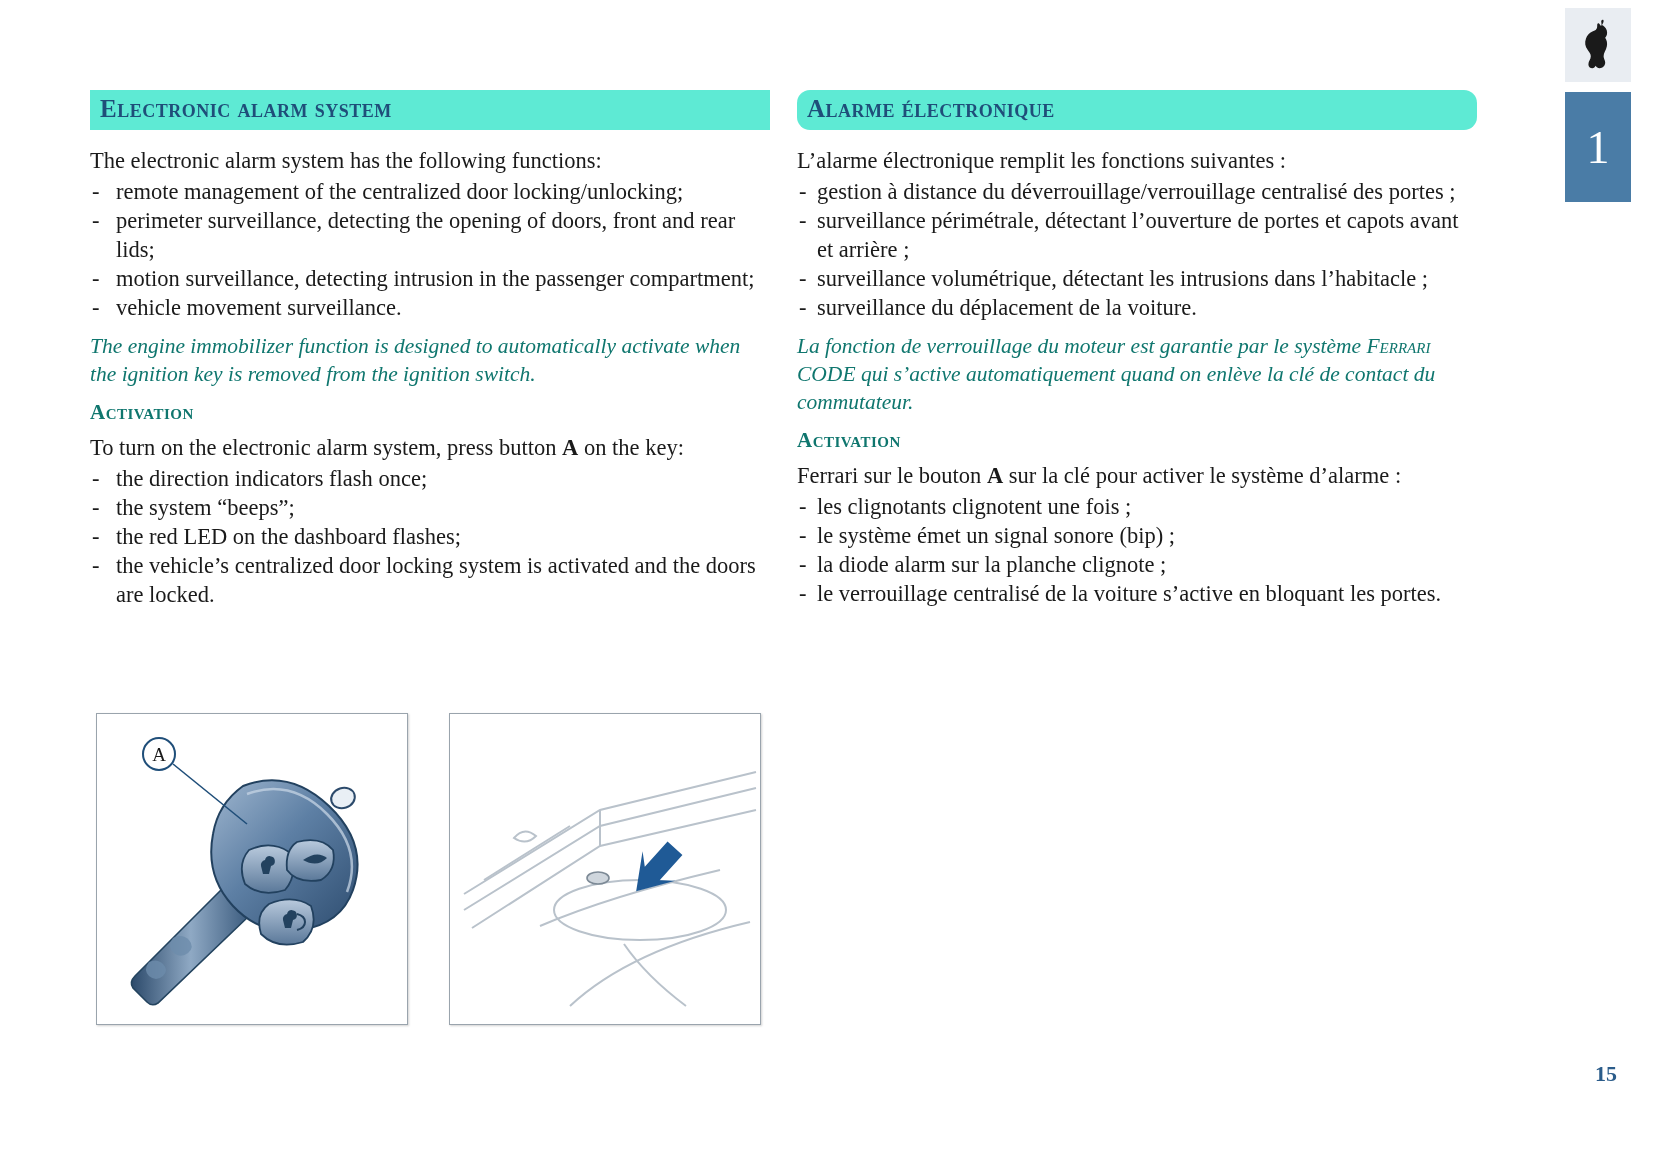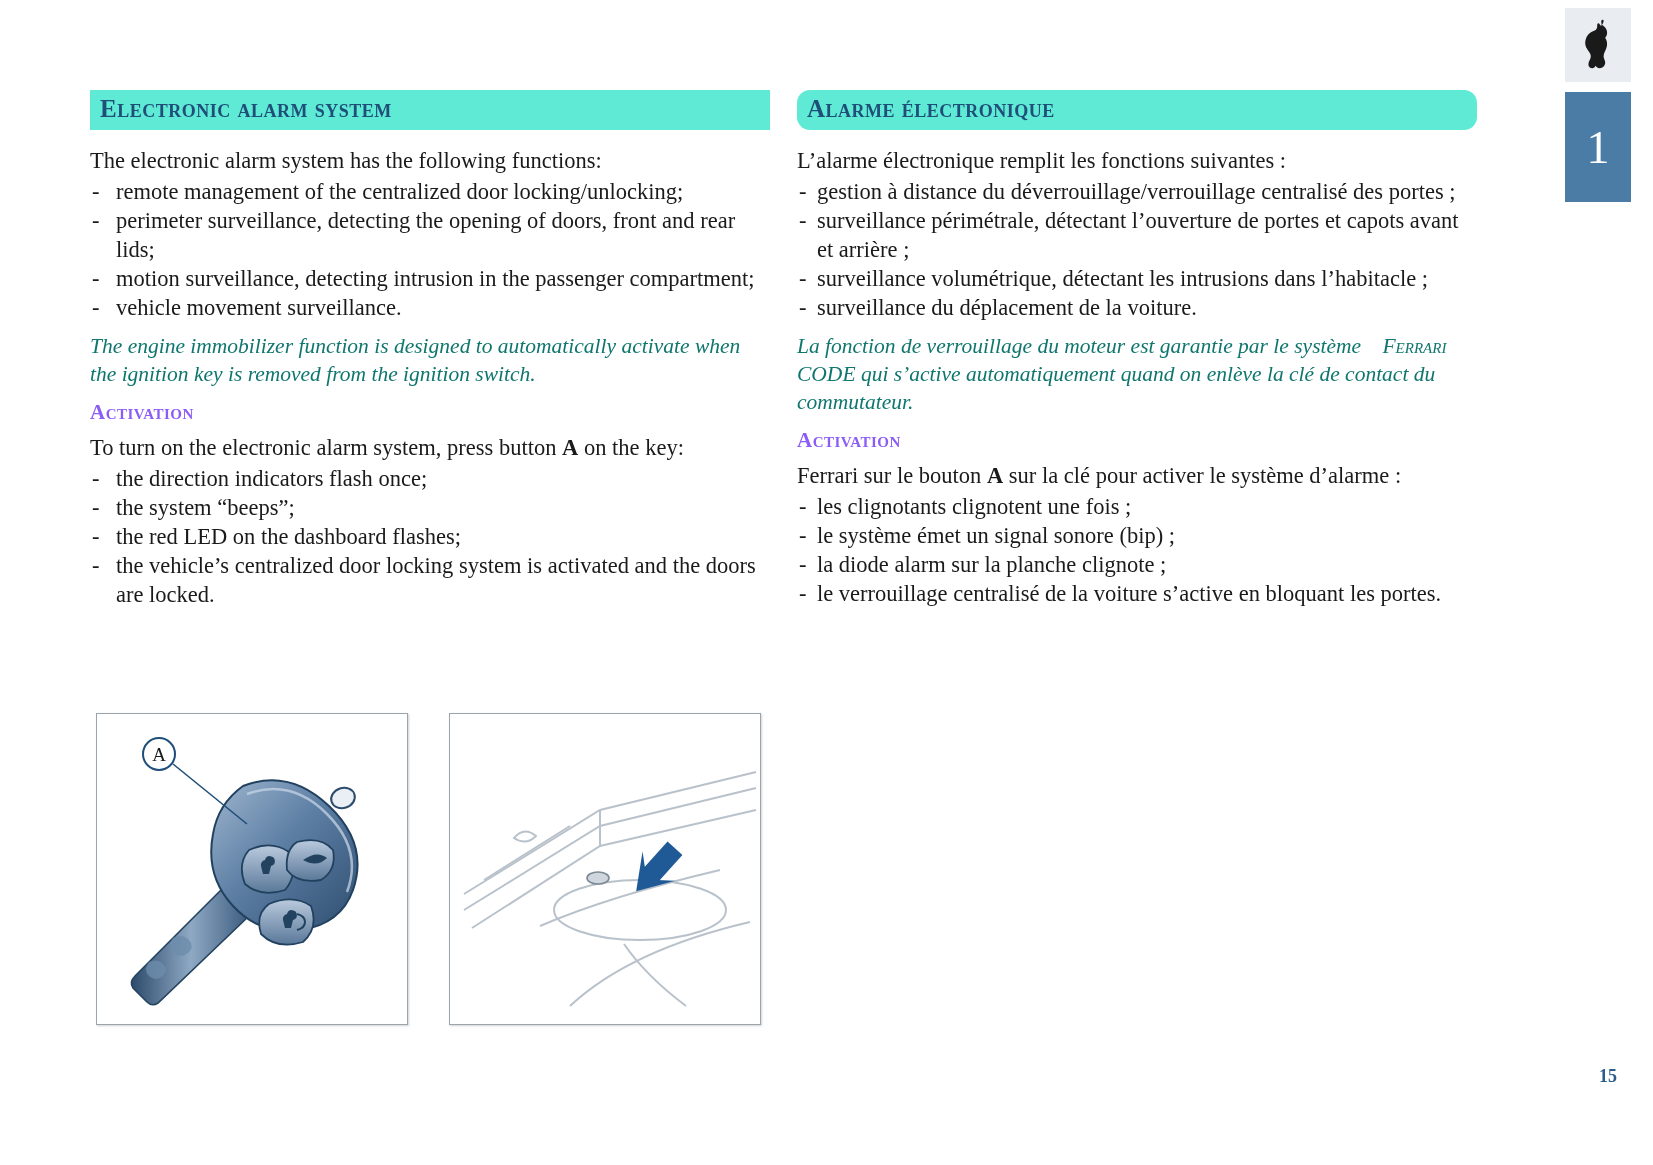--- a/index.html
+++ b/index.html
@@ -49,21 +49,21 @@
     align-items: center;
     justify-content: center;
     font-size: 46px;
     font-family: "Liberation Serif", serif;
   }
   #page-number {
     position: absolute;
     bottom: 78px;
     right: 36px;
     color: #2b5c8a;
-    font-size: 18px;
+    font-size: 22px;
     font-weight: bold;
     font-family: "Liberation Serif", serif;
   }
 
   
   .column {
     position: absolute;
     top: 90px;
     width: 680px;
   }
@@ -108,24 +108,24 @@
   }
   #col-fr ul.dash-list li { padding-left: 20px; }
 
   .note {
     color: #0f766e;
     font-style: italic;
     font-size: 21.5px;
     line-height: 28px;
     margin: 10px 0 12px 0;
   }
-  .note .sc { font-variant: small-caps; margin-left: 16px; }
+  .note .sc { font-variant: small-caps; }
 
   .sub-title {
-    color: #8b5cf6;
+    color: #0f766e;
     font-size: 21px;
     font-variant: small-caps;
     letter-spacing: 0.5px;
     margin: 6px 0 8px 0;
     font-family: "Liberation Serif", serif;
   }
   .bold { font-weight: bold; }
 
   
   .figure {

